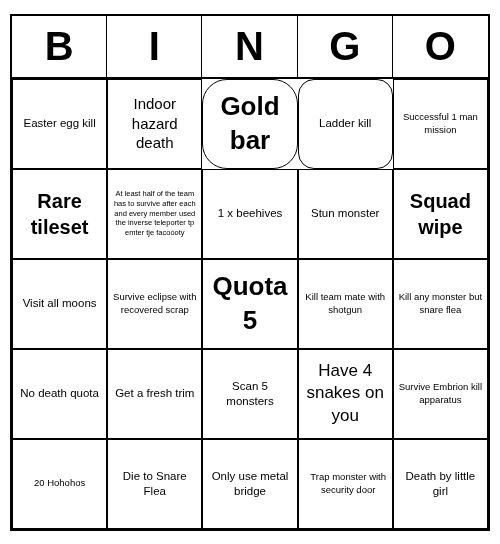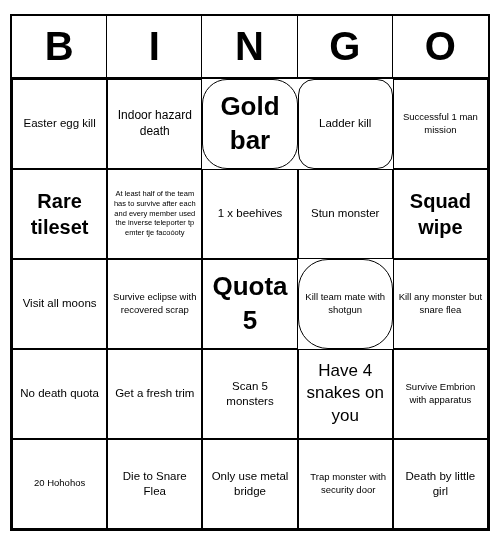--- a/index.html
+++ b/index.html
@@ -55,38 +55,38 @@
 <div class="bingo-card">
   <div class="bingo-header">
   <div class="bingo-letter">B</div>
       <div class="bingo-letter">I</div>
       <div class="bingo-letter">N</div>
       <div class="bingo-letter">G</div>
       <div class="bingo-letter">O</div>
     </div>
   <div class="bingo-grid">
   <div class="bingo-cell" style="font-size: 11.5px;">Easter egg kill</div>
-      <div class="bingo-cell" style="font-size: 12px;">Indoor hazard death</div>
+      <div class="bingo-cell" style="font-size: 15px;">Indoor hazard death</div>
       <div class="bingo-cell" style="font-size: 26px; font-weight: bold; border-radius: 25px;">Gold bar</div>
       <div class="bingo-cell" style="font-size: 11.5px; border-radius: 16px;">Ladder kill</div>
       <div class="bingo-cell" style="font-size: 9.5px;">Successful 1 man mission</div>
       <div class="bingo-cell" style="font-size: 20px; font-weight: bold;">Rare tileset</div>
       <div class="bingo-cell" style="font-size: 7.5px;">At least half of the team has to survive after each and every member used the inverse teleporter tp emter tje facoóoty</div>
       <div class="bingo-cell" style="font-size: 11.5px;">1 x beehives</div>
       <div class="bingo-cell" style="font-size: 11.5px;">Stun monster</div>
       <div class="bingo-cell" style="font-size: 20px; font-weight: bold;">Squad wipe</div>
       <div class="bingo-cell" style="font-size: 11.5px;">Visit all moons</div>
       <div class="bingo-cell" style="font-size: 9.5px;">Survive eclipse with recovered scrap</div>
       <div class="bingo-cell" style="font-size: 26px; font-weight: bold;">Quota 5</div>
-      <div class="bingo-cell" style="font-size: 9.5px; border-radius: 30px;">Kill team mate with shotgun</div>
+      <div class="bingo-cell" style="font-size: 9.5px;">Kill team mate with shotgun</div>
       <div class="bingo-cell" style="font-size: 9.5px;">Kill any monster but snare flea</div>
       <div class="bingo-cell" style="font-size: 11.5px;">No death quota</div>
       <div class="bingo-cell" style="font-size: 11.5px;">Get a fresh trim</div>
       <div class="bingo-cell" style="font-size: 11.5px;">Scan 5 monsters</div>
       <div class="bingo-cell" style="font-size: 17px;">Have 4 snakes on you</div>
-      <div class="bingo-cell" style="font-size: 9.5px;">Survive Embrion with apparatus</div>
+      <div class="bingo-cell" style="font-size: 9.5px;">Survive Embrion kill apparatus</div>
       <div class="bingo-cell" style="font-size: 9.5px;">20 Hohohos</div>
       <div class="bingo-cell" style="font-size: 11.5px;">Die to Snare Flea</div>
       <div class="bingo-cell" style="font-size: 11.5px;">Only use metal bridge</div>
       <div class="bingo-cell" style="font-size: 9.5px; padding-left: 10px;">Trap monster with security door</div>
       <div class="bingo-cell" style="font-size: 11.5px;">Death by little girl</div>
     </div>
 </div>
 
 </body></html>

